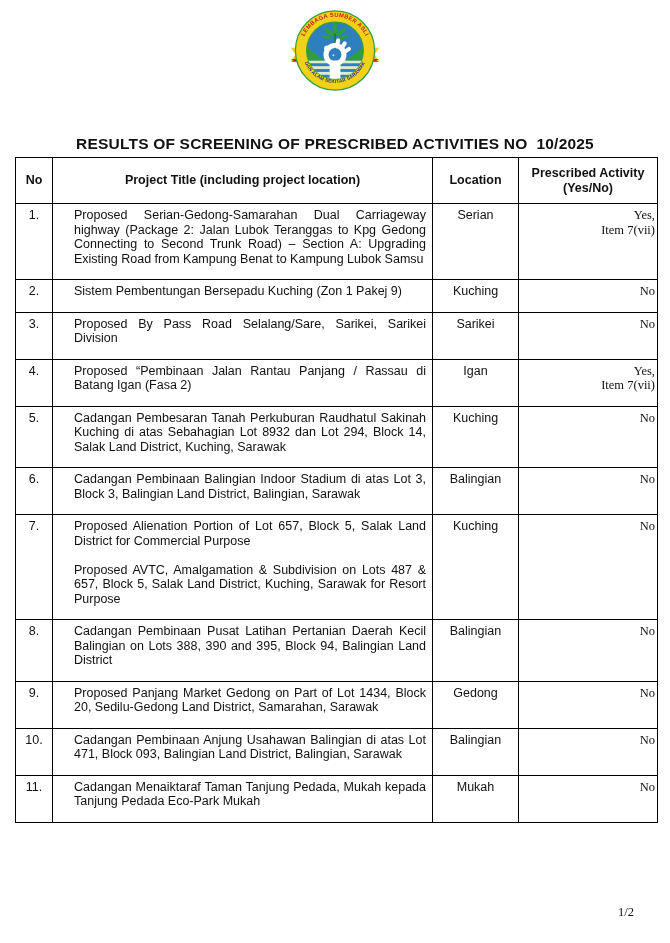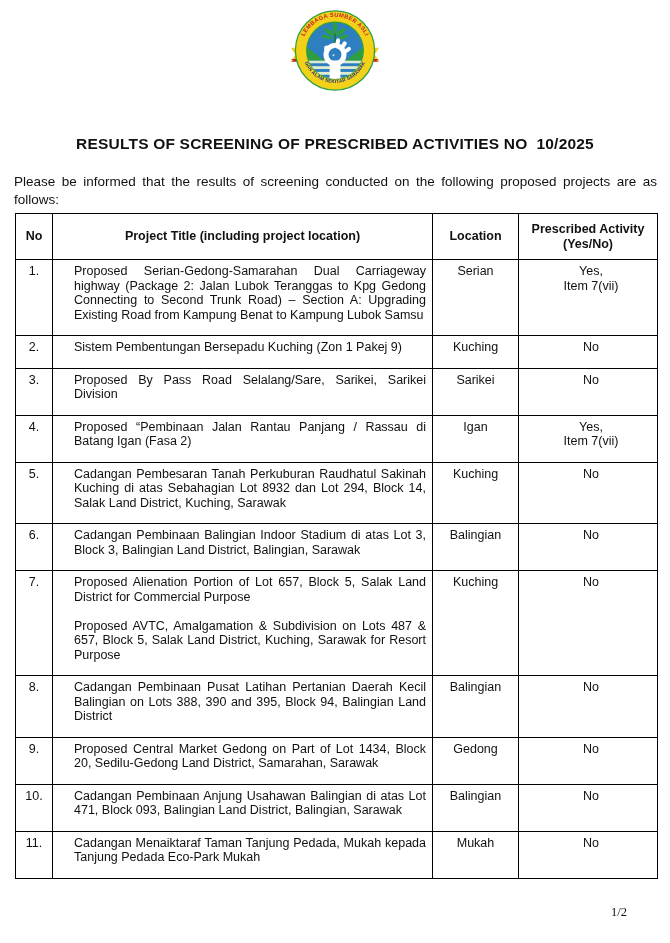--- a/index.html
+++ b/index.html
@@ -66,28 +66,29 @@
   td.cell-title {
     text-align: justify;
     padding: 4px 6px 13px 21px;
     white-space: pre-line;
   }
   td.cell-loc {
     text-align: center;
     padding: 4px 2px 12px 2px;
   }
   td.cell-act {
-    text-align: center;
+    text-align: right;
     padding: 4px 2px 12px 8px;
     white-space: pre-line;
+    font-family: Liberation Serif, serif;
   }
 
   .footer {
     position: absolute;
-    right: 43px;
+    right: 36px;
     top: 905px;
     font-family: "Liberation Serif", serif;
     font-size: 12.5px;
   }
 </style>
 </head>
 <body>
 
 <div class="page">
 
@@ -143,21 +144,20 @@
         <textPath href="#arcTop" startOffset="50%" text-anchor="middle">LEMBAGA SUMBER ASLI</textPath>
       </text>
       <text font-family="Liberation Sans, sans-serif" font-size="5.3" font-weight="bold" fill="#17357c" letter-spacing="0.2">
         <textPath href="#arcBot" startOffset="50%" text-anchor="middle">DAN ALAM SEKITAR SARAWAK</textPath>
       </text>
     </svg>
   </div>
 
   <h1 class="doc-title">RESULTS OF SCREENING OF PRESCRIBED ACTIVITIES NO  10/2025</h1>
 
-  <p class="intro">Please be informed that the results of screening conducted on the following proposed projects are as follows:</p>
 
   <table class="results">
     <colgroup>
       <col class="c-no">
         <col class="c-title">
         <col class="c-loc">
         <col class="c-act">
     </colgroup>
     <thead>
       <tr>
@@ -224,21 +224,21 @@
 
   <tr>
     <td class="cell-no">8.</td>
     <td class="cell-title">Cadangan Pembinaan Pusat Latihan Pertanian Daerah Kecil Balingian on Lots 388, 390 and 395, Block 94, Balingian Land District</td>
     <td class="cell-loc">Balingian</td>
     <td class="cell-act">No</td>
   </tr>
 
   <tr>
     <td class="cell-no">9.</td>
-    <td class="cell-title">Proposed Central Market Gedong on Part of Lot 1434, Block 20, Sedilu-Gedong Land District, Samarahan, Sarawak</td>
+    <td class="cell-title">Proposed Panjang Market Gedong on Part of Lot 1434, Block 20, Sedilu-Gedong Land District, Samarahan, Sarawak</td>
     <td class="cell-loc">Gedong</td>
     <td class="cell-act">No</td>
   </tr>
 
   <tr>
     <td class="cell-no">10.</td>
     <td class="cell-title">Cadangan Pembinaan Anjung Usahawan Balingian di atas Lot 471, Block 093, Balingian Land District, Balingian, Sarawak</td>
     <td class="cell-loc">Balingian</td>
     <td class="cell-act">No</td>
   </tr>

